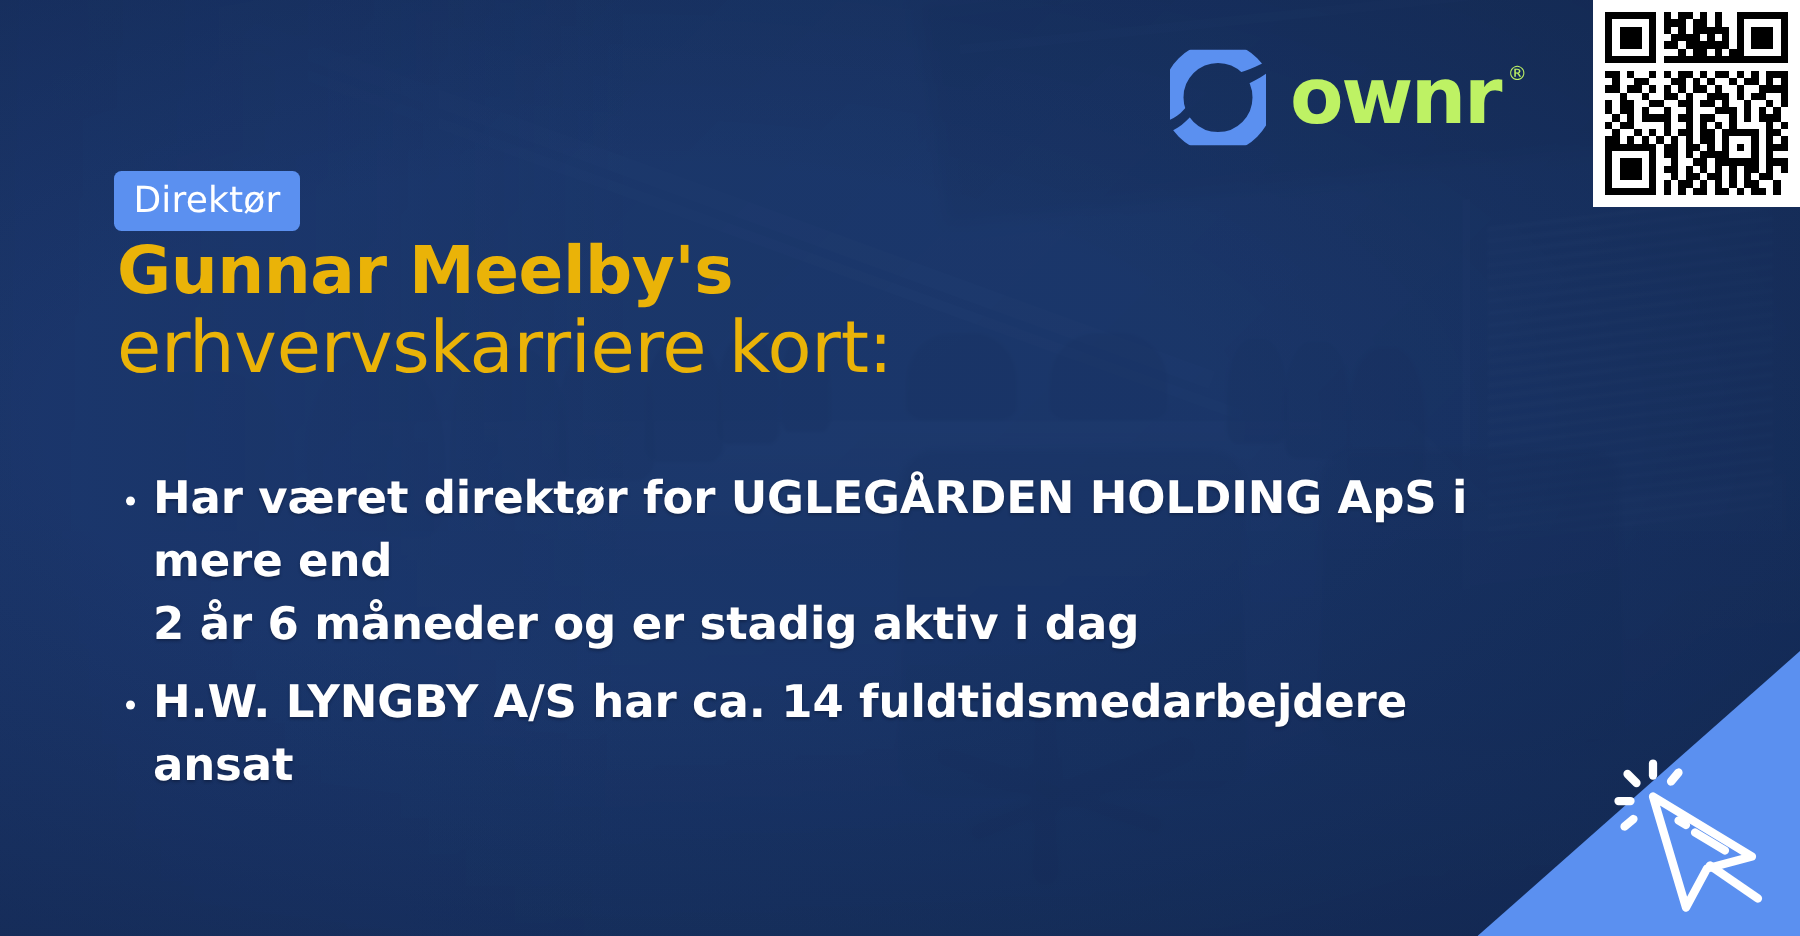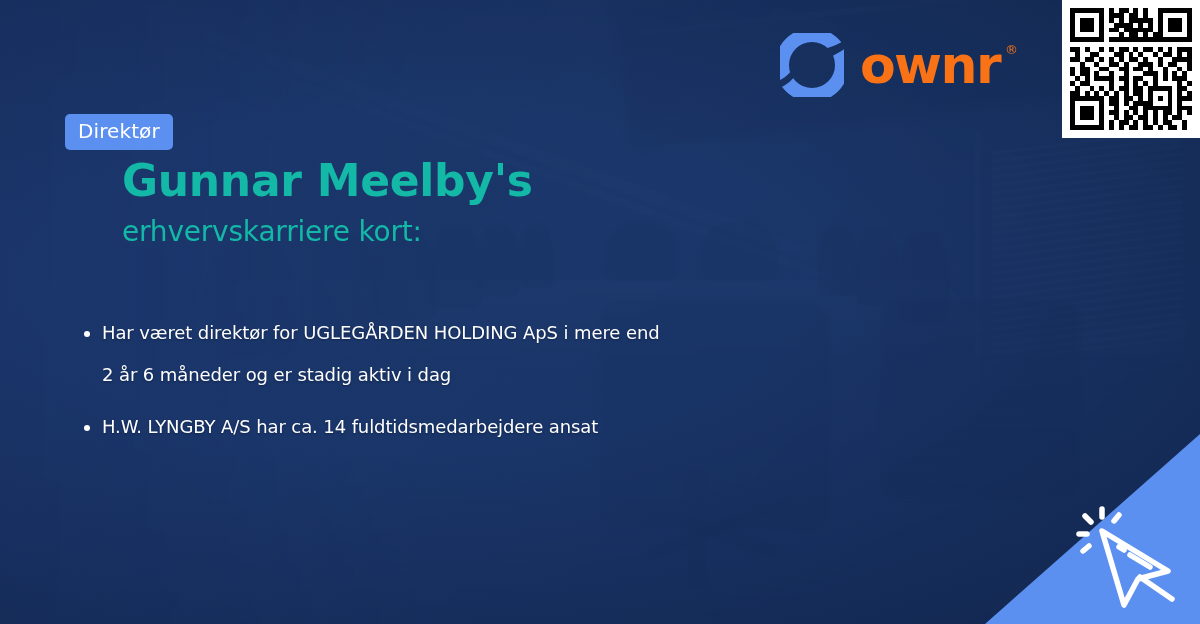--- a/index.html
+++ b/index.html
@@ -131,66 +131,65 @@
   }
 
   
   .content {
     position: absolute;
     inset: 0;
   }
 
   .badge {
     position: absolute;
-    left: 65px;
+    left: 76px;
     top: 114px;
     background: #5b90f0;
     color: #ffffff;
-    font-size: 20px;
+    font-size: 24px;
     line-height: 1;
     padding: 7px 13px 9px 13px;
     border-radius: 5px;
     letter-spacing: .1px;
     white-space: nowrap;
   }
 
   .headline {
     position: absolute;
     left: 78px;
     top: 155px;
-    color: #14b8a6;
-    margin-left: 44px;
+    color: #eab308;
   }
   .headline .line1 {
     font-size: 44px;
     font-weight: 700;
     line-height: 52px;
     letter-spacing: -0.3px;
     white-space: nowrap;
   }
   .headline .line2 {
-    font-size: 28px;
+    font-size: 48px;
     font-weight: 400;
     line-height: 50px;
     letter-spacing: -0.2px;
     white-space: nowrap;
   }
 
   .bullets {
     position: absolute;
     left: 80px;
     top: 312px;
     width: 900px;
     color: #ffffff;
   }
   .bullet {
     position: relative;
     padding-left: 22px;
-    font-size: 18px;
-    font-weight: 400;
+    font-size: 30px;
+    font-weight: 700;
     line-height: 42px;
     letter-spacing: -0.1px;
     margin-bottom: 10px;
     text-shadow: 0 1px 2px rgba(8,20,44,0.45);
   }
   .bullet::before {
     content: "";
     position: absolute;
     left: 4px;
     top: 19px;
@@ -208,21 +207,21 @@
   .logo {
     position: absolute;
     left: 780px;
     top: 33px;
     display: flex;
     align-items: center;
     gap: 16px;
   }
   .logo-mark { width: 64px; height: 64px; display: block; }
   .logo-word {
-    color: #f97316;
+    color: #bef264;
     font-size: 52px;
     font-weight: 700;
     line-height: 1;
     letter-spacing: -1.6px;
     position: relative;
     padding-right: 18px;
   }
   .logo-reg {
     position: absolute;
     right: 0;

